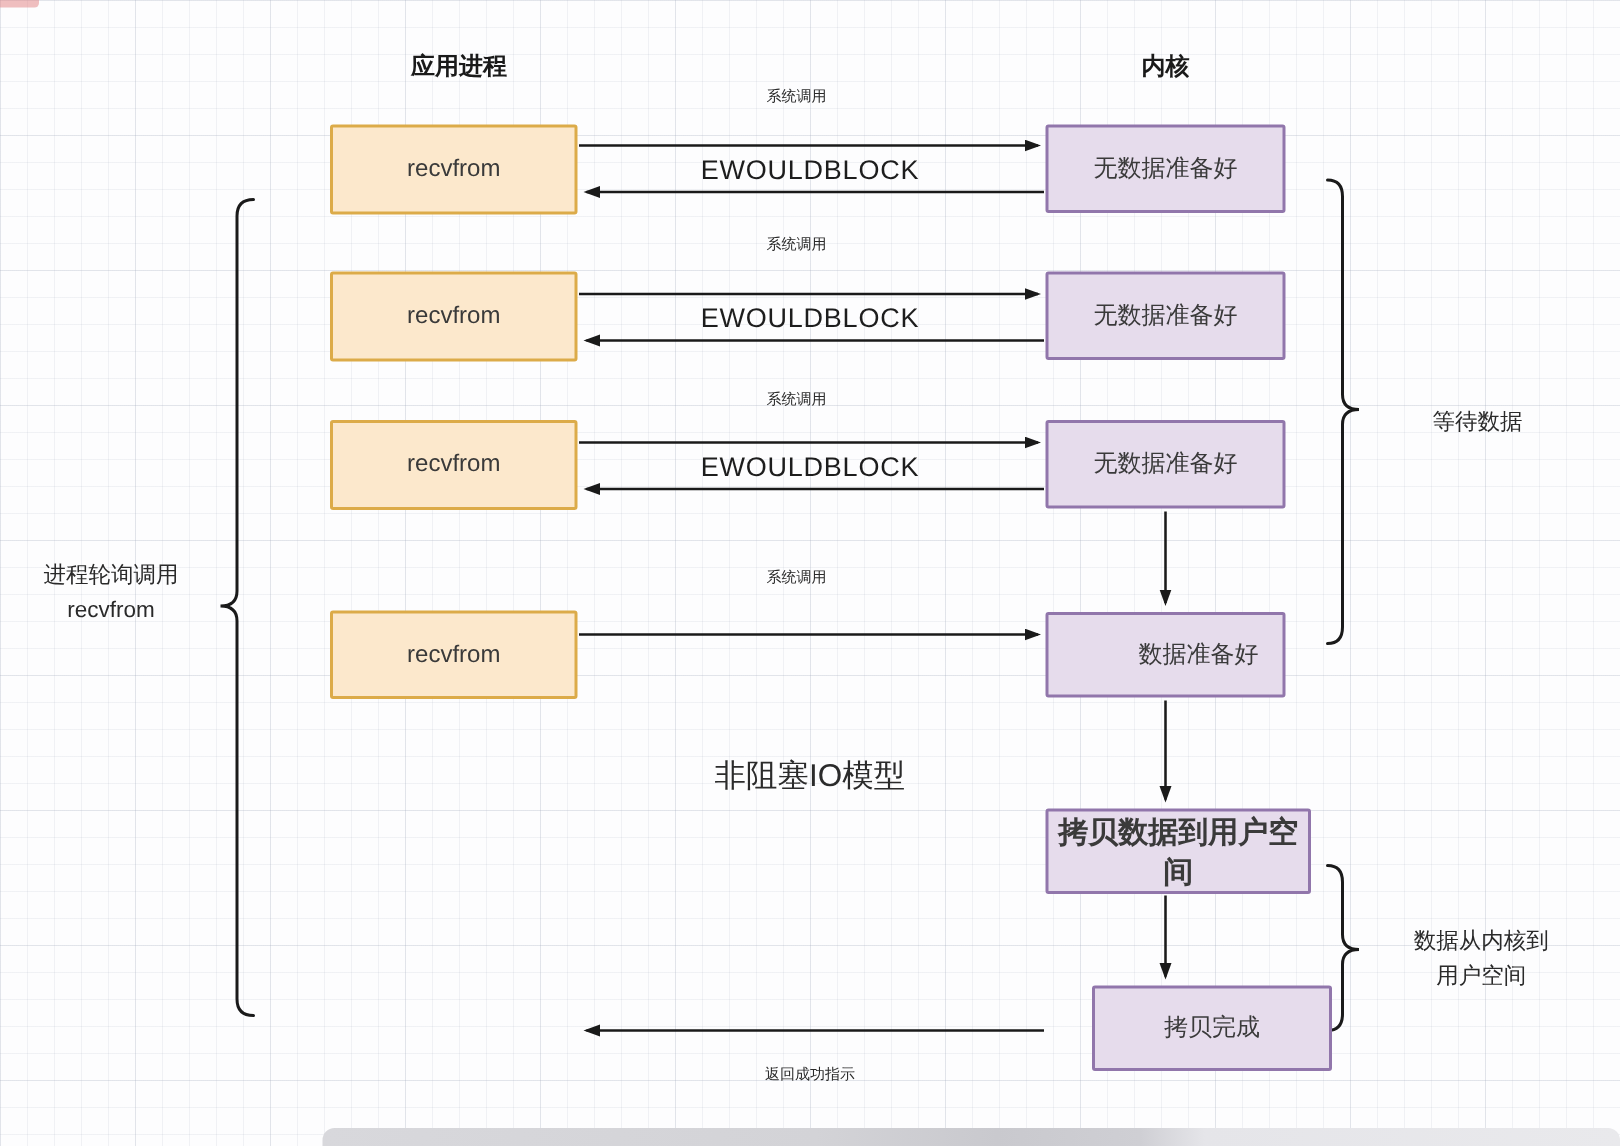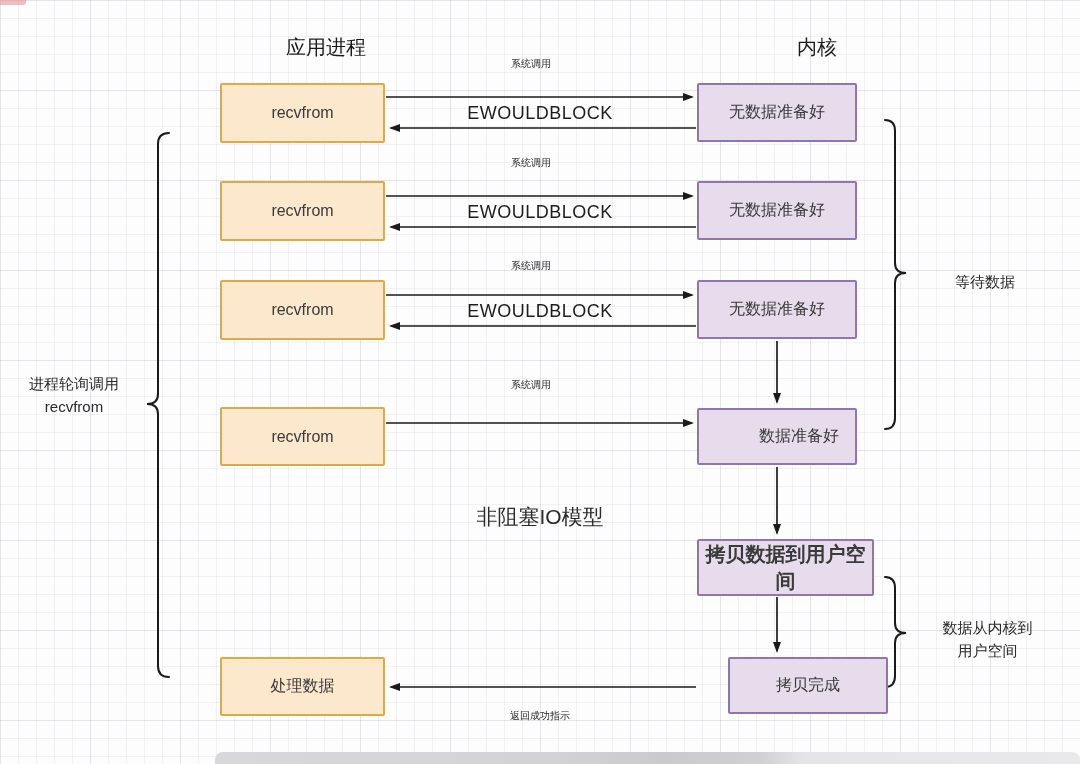--- a/index.html
+++ b/index.html
@@ -14,21 +14,21 @@
       linear-gradient(90deg, rgba(175,182,198,0.16) 1px, transparent 1px);
     background-size:90px 90px,90px 90px,18px 18px,18px 18px;
   }
   .abs{position:absolute;}
   .node{
     position:absolute;display:flex;align-items:center;justify-content:center;
     font-size:16px;color:#3a3a3a;border-radius:2px;box-sizing:border-box;text-align:center;
   }
   .app-node{background:#FCE8CC;border:2px solid #DCAB49;}
   .kernel-node{background:#E6DCEC;border:2px solid #9176AB;}
-  .col-header{font-size:20px;font-weight:normal;color:#1a1a1a;text-align:right;}
+  .col-header{font-size:16px;font-weight:bold;color:#1a1a1a;text-align:center;}
   .call-label{font-size:10px;color:#2a2a2a;text-align:center;}
   .reply-label{font-size:18px;color:#1d1d1d;text-align:center;letter-spacing:0.5px;}
   .side-label{font-size:15px;color:#2a2a2a;text-align:center;line-height:23px;}
   .diagram-title{font-size:21px;color:#2b2b2b;text-align:center;white-space:nowrap;}
   .bold{font-weight:normal;}
   #wires{position:absolute;left:0;top:0;width:1080px;height:764px;pointer-events:none;}
   #bottom-bar{
     position:absolute;left:215px;top:752px;width:865px;height:14px;
     border-radius:8px 8px 0 0;
     background:linear-gradient(90deg,#d8d8dc 0%,#d3d3d7 38%,#c9c9ce 52%,#cfcfd4 63%,#e5e5e9 68%,#e9e9ec 100%);
@@ -112,23 +112,20 @@
       <span>数据准备好</span>
     </div>
 
   <div class="node kernel-node" style="left:697px;top:539px;width:177px;height:57px;font-size:20px;font-weight:bold;">
       <span>拷贝数据到用户空间</span>
     </div>
   <div class="node kernel-node" style="left:697px;top:657px;width:160px;height:57px;margin-left:31px;">
       <span>拷贝完成</span>
     </div>
 
-  <div class="node app-node" style="left:220px;top:657px;width:165px;height:59px;">
-      <span>处理数据</span>
-    </div>
   <div class="abs call-label" style="left:460px;top:709px;width:160px;">返回成功指示</div>
 
   <div class="abs diagram-title" style="left:430px;top:503px;width:220px;">非阻塞IO模型</div>
 
   <div class="abs side-label" style="left:9px;top:372px;width:130px;">
     <div>进程轮询调用</div>
     <div>recvfrom</div>
   </div>
   <div class="abs side-label bold" style="left:945px;top:270px;width:80px;">等待数据</div>
   <div class="abs side-label" style="left:925px;top:616px;width:125px;">

